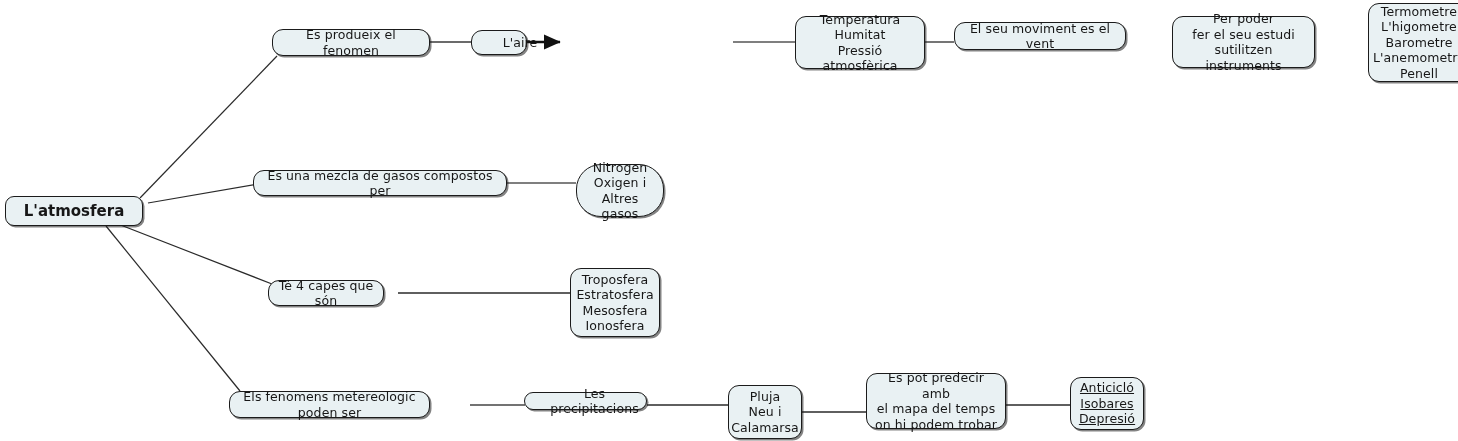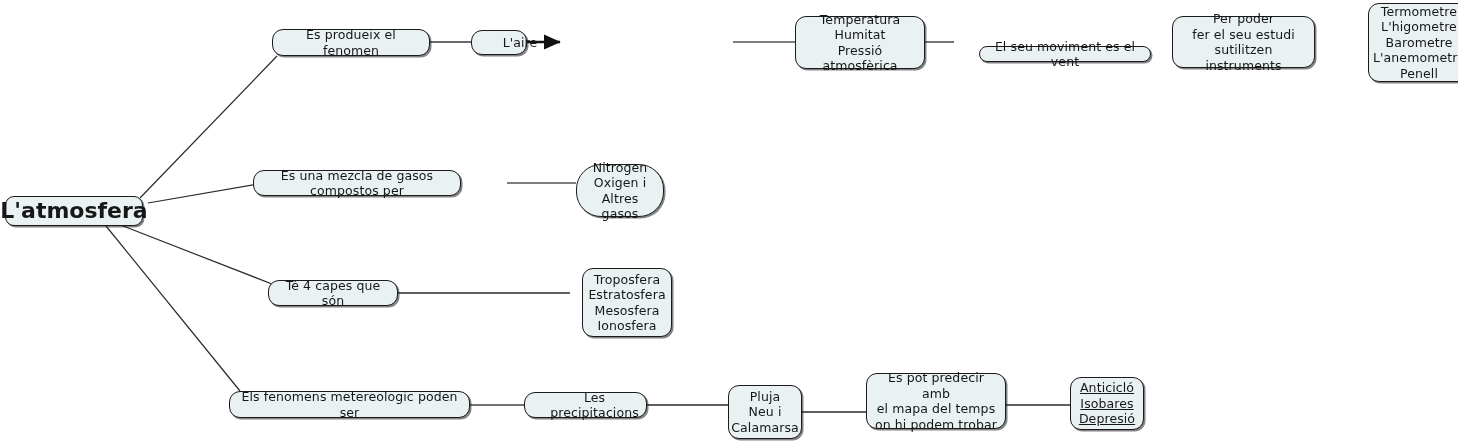--- a/index.html
+++ b/index.html
@@ -43,21 +43,21 @@
     color: #171717;
     font-size: 12.5px;
     line-height: 15.5px;
     letter-spacing: 0.1px;
     box-shadow: 1.5px 1.5px 0 rgba(30,30,30,0.55);
     padding: 2px 6px;
     white-space: pre-line;
     z-index: 2;
   }
   .node.root {
-    font-size: 22px;
+    font-size: 15px;
     font-weight: bold;
     line-height: 20px;
     border-radius: 9px;
     letter-spacing: 0px;
   }
 </style>
 </head>
 <body>
 
 <div id="map">
@@ -102,48 +102,48 @@
 
   <div class="node" style="left:272px; top:29px; width:158px; height:27px;">Es produeix el fenomen</div>
 
   <div class="node" style="left:471px; top:30px; width:48px; height:25px;padding-left:48px;">L'aire</div>
 
 
   <div class="node" style="left:795px; top:16px; width:130px; height:53px;">Temperatura
 Humitat
 Pressió atmosfèrica</div>
 
-  <div class="node" style="left:954px; top:46px; width:172px; height:16px;margin-left:25px;">El seu moviment es el vent</div>
+  <div class="node" style="left:954px; top:22px; width:172px; height:28px;">El seu moviment es el vent</div>
 
   <div class="node" style="left:1172px; top:16px; width:143px; height:52px;">Per poder
 fer el seu estudi
 sutilitzen instruments</div>
 
   <div class="node" style="left:1352px; top:3px; width:102px; height:79px;margin-left:16px;">Termometre
 L'higometre
 Barometre
 L'anemometre
 Penell</div>
 
-  <div class="node" style="left:253px; top:170px; width:208px; height:26px;">Es una mezcla de gasos compostos per</div>
+  <div class="node" style="left:253px; top:170px; width:254px; height:26px;">Es una mezcla de gasos compostos per</div>
 
   <div class="node" style="left:576px; top:164px; width:88px; height:53px;border-radius:25px;">Nitrogen
 Oxigen i
 Altres gasos</div>
 
-  <div class="node" style="left:268px; top:280px; width:130px; height:26px;">Té 4 capes que són</div>
+  <div class="node" style="left:268px; top:280px; width:116px; height:26px;">Té 4 capes que són</div>
 
-  <div class="node" style="left:570px; top:268px; width:90px; height:69px;margin-left:12px;">Troposfera
+  <div class="node" style="left:570px; top:268px; width:90px; height:69px;">Troposfera
 Estratosfera
 Mesosfera
 Ionosfera</div>
 
-  <div class="node" style="left:229px; top:391px; width:241px; height:27px;">Els fenomens metereologic poden ser</div>
+  <div class="node" style="left:229px; top:391px; width:201px; height:27px;">Els fenomens metereologic poden ser</div>
 
-  <div class="node" style="left:524px; top:392px; width:123px; height:26px;padding-left:24px;">Les precipitacions</div>
+  <div class="node" style="left:524px; top:392px; width:123px; height:18px;padding-left:24px;">Les precipitacions</div>
 
   <div class="node" style="left:866px; top:373px; width:140px; height:56px;">Es pot predecir amb
 el mapa del temps
 on hi podem trobar</div>
 
   <div class="node" style="left:728px; top:385px; width:74px; height:54px;">Pluja
 Neu i
 Calamarsa</div>
 
   <div class="node" style="left:1070px; top:377px; width:74px; height:53px;text-decoration:underline;">Anticicló

